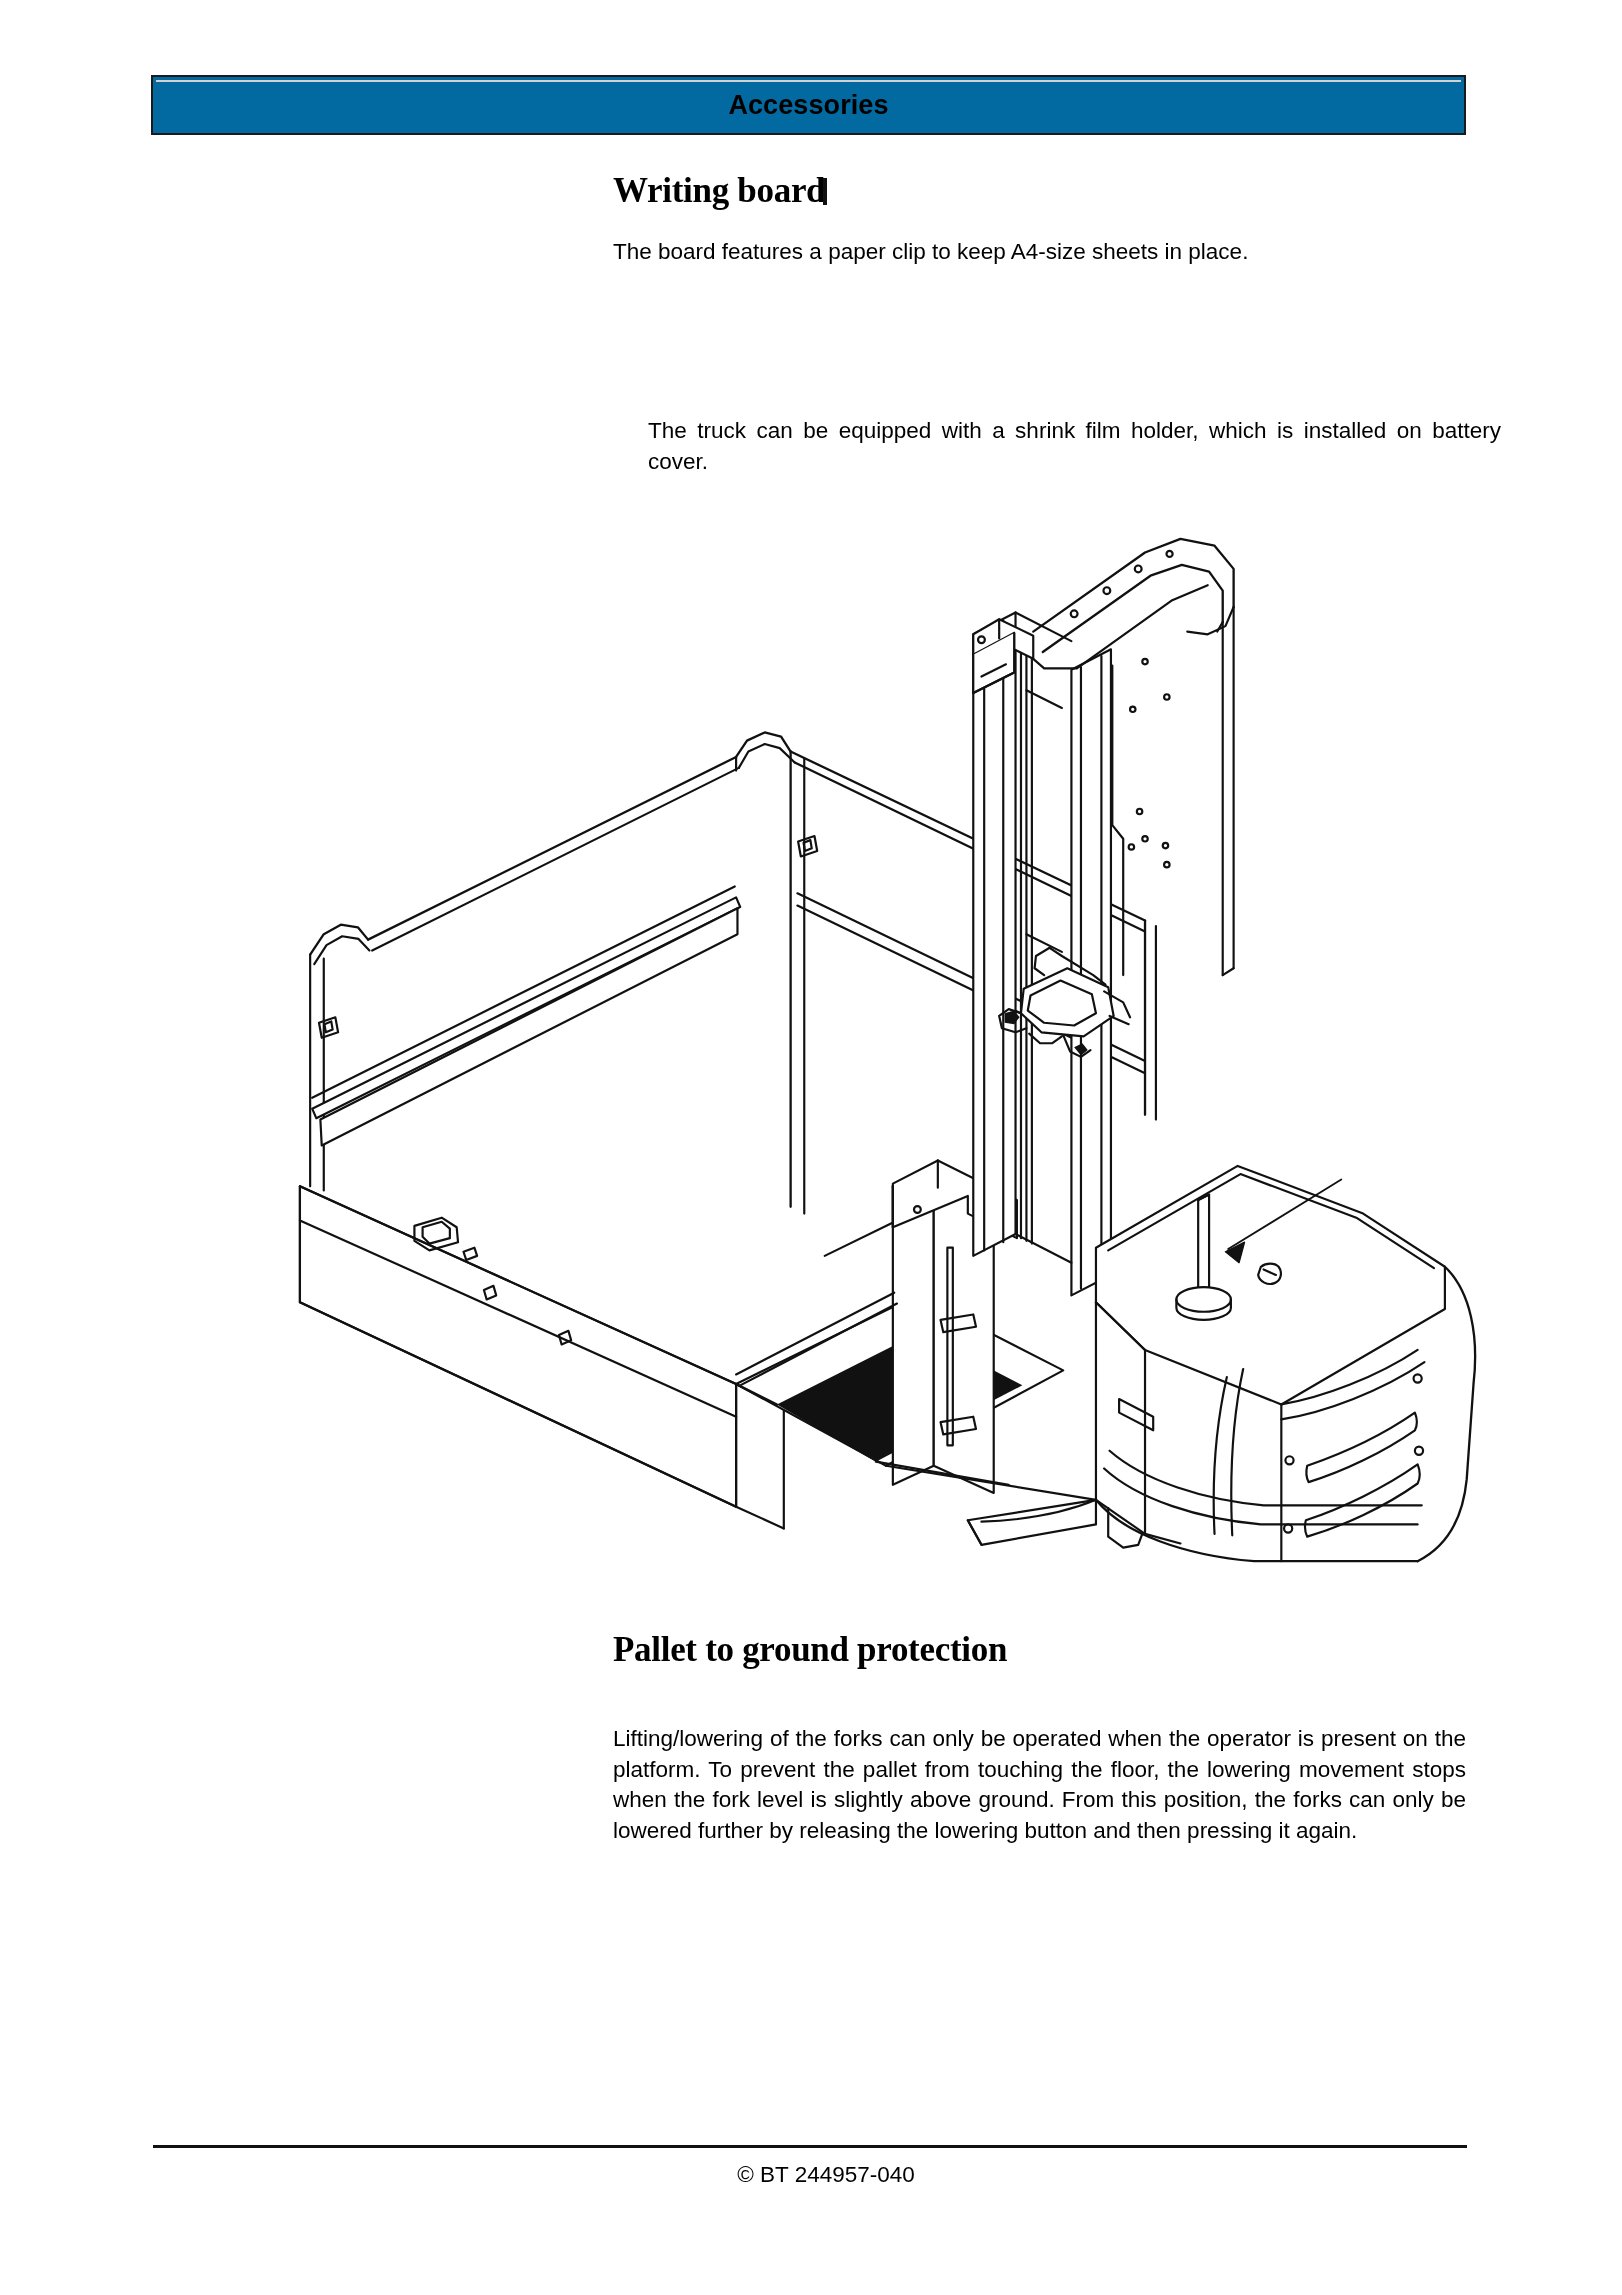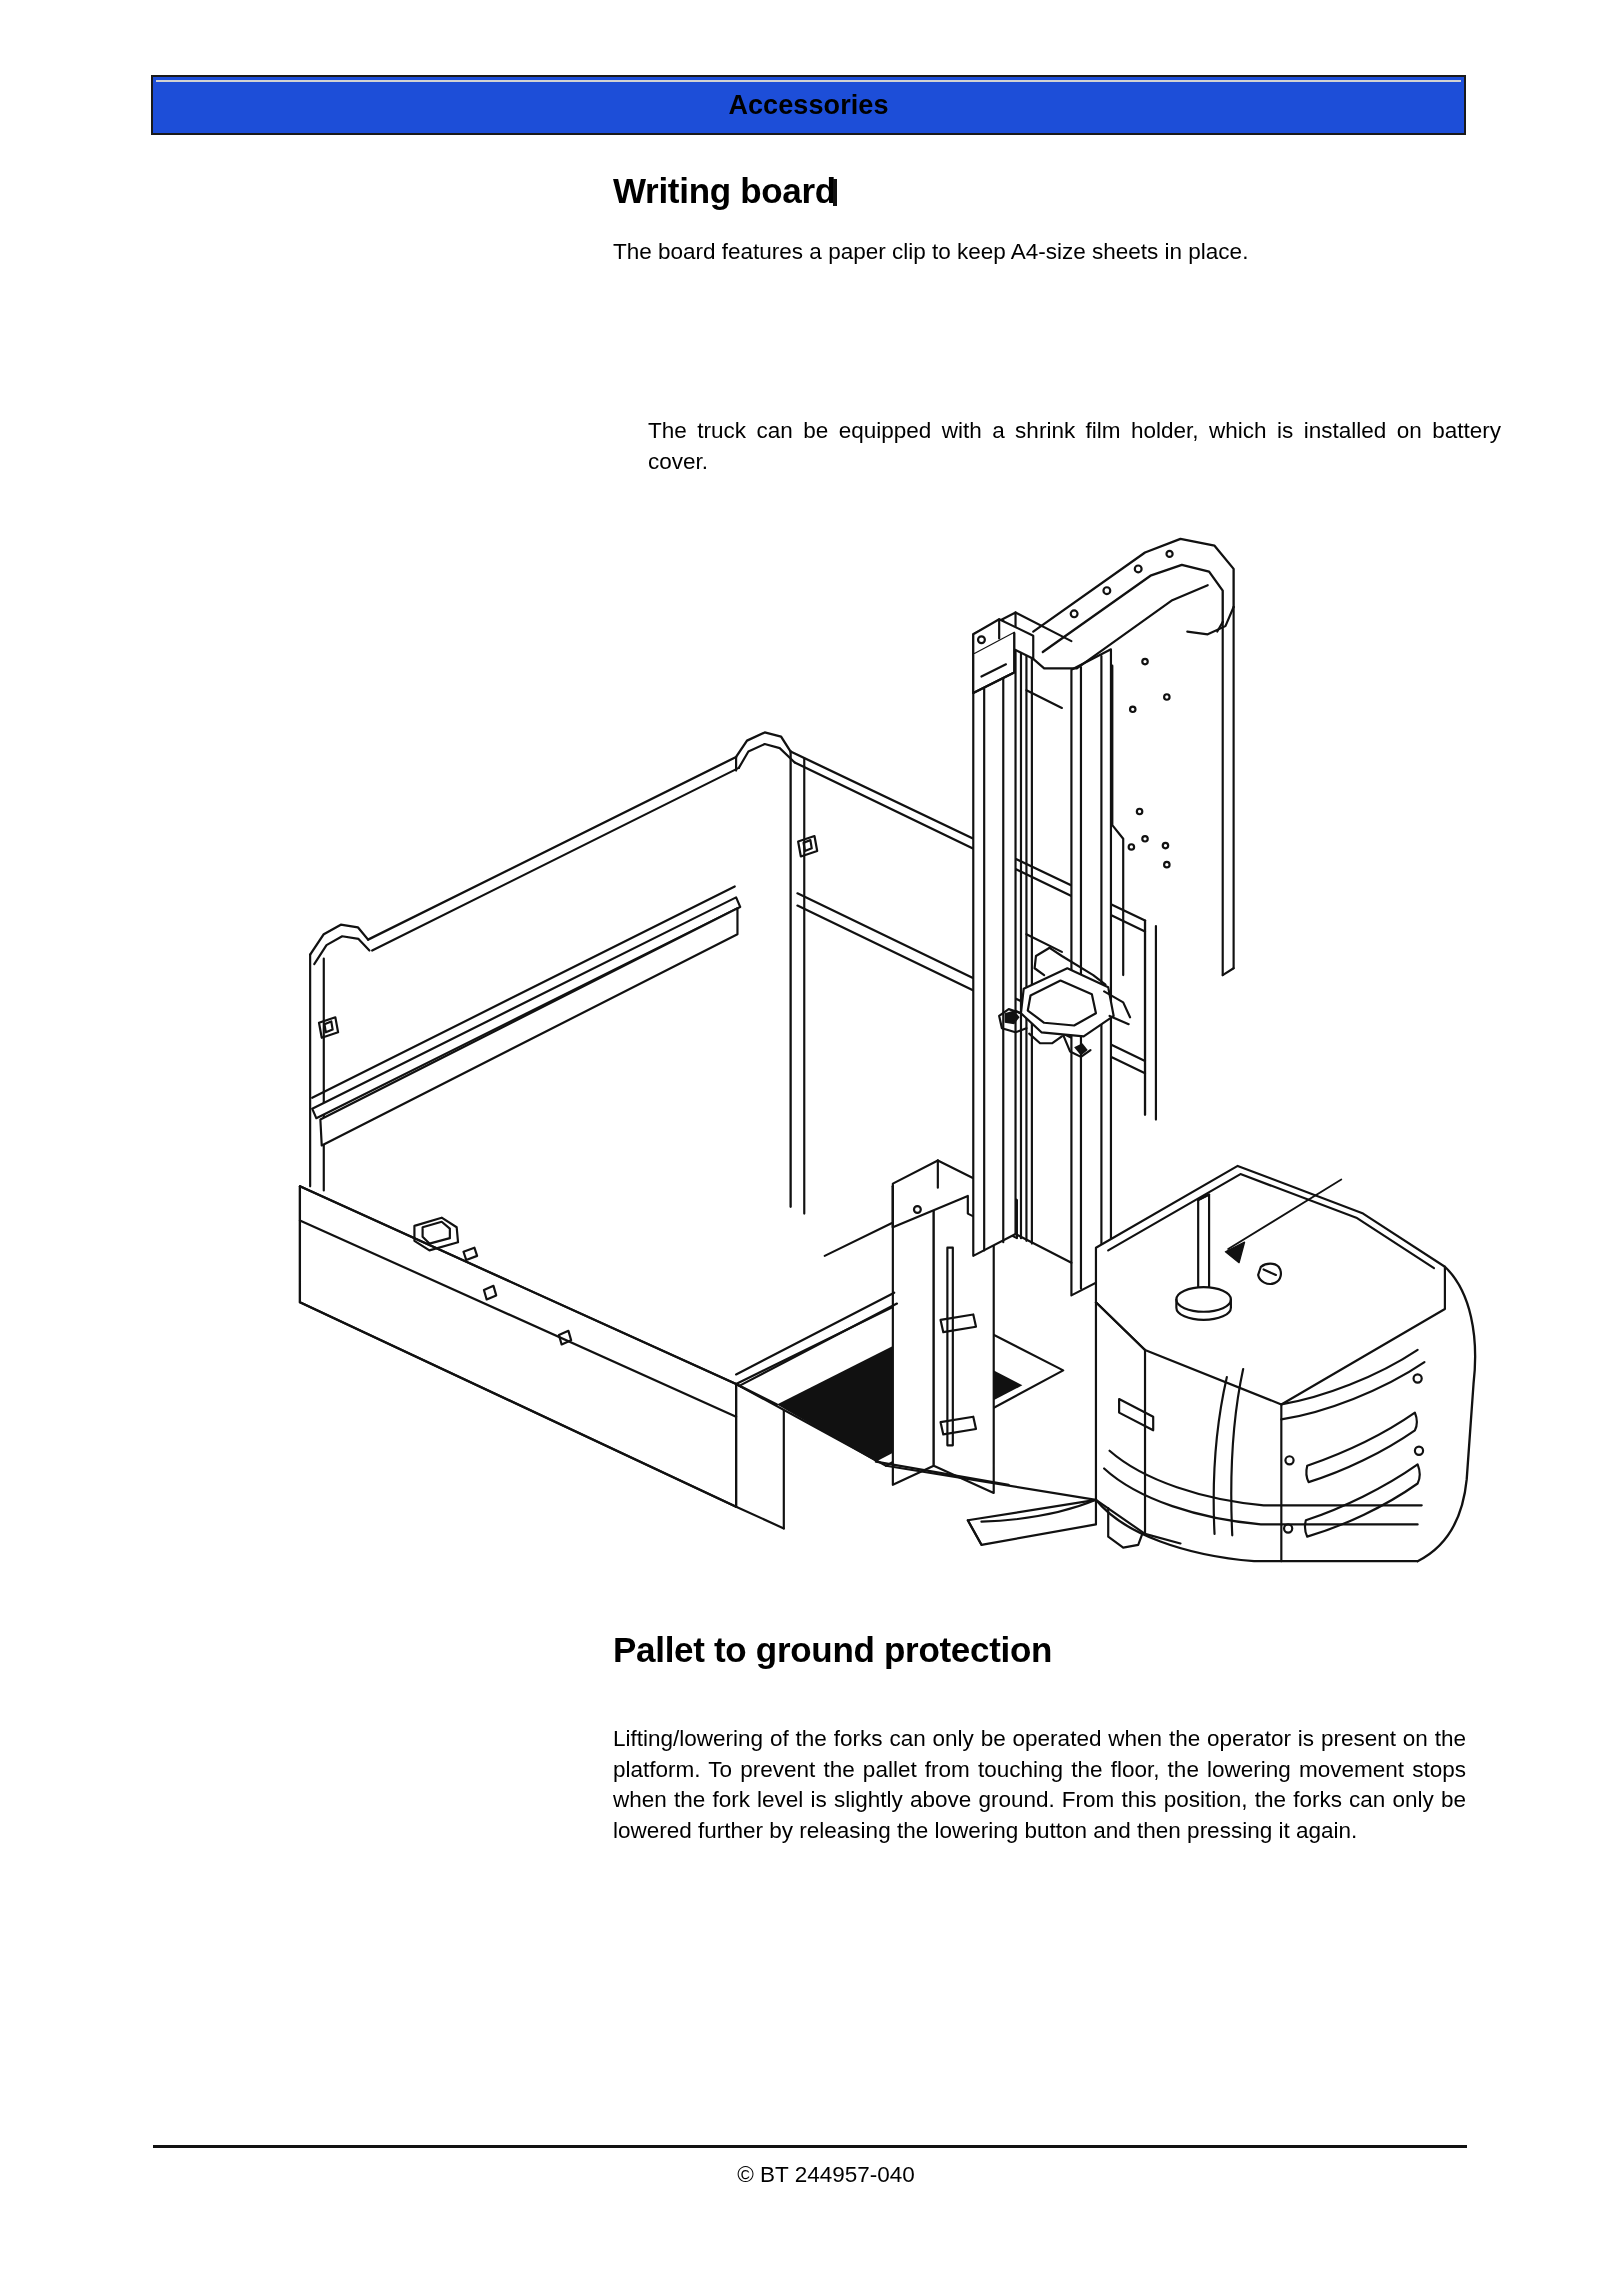--- a/index.html
+++ b/index.html
@@ -21,21 +21,21 @@
     inset: 0;
   }
 
   
   .header-band {
     position: absolute;
     left: 151px;
     top: 75px;
     width: 1315px;
     height: 60px;
-    background: #1d4ed8;
+    background: #0369a1;
     border: 2px solid #1a1a1a;
     box-sizing: border-box;
     display: flex;
     align-items: center;
     justify-content: center;
   }
   .header-band .inner-rule {
     position: absolute;
     left: 2.7px;
     right: 2.7px;
@@ -57,20 +57,21 @@
     width: 853px;
   }
 
   h2.sec-heading {
     margin: 0;
     font-size: 35px;
     font-weight: bold;
     line-height: 1.05;
     letter-spacing: -0.3px;
     white-space: nowrap;
+    font-family: Liberation Serif, serif;
   }
   h2.sec-heading .artifact {
     display: inline-block;
     width: 4.1px;
     height: 27px;
     background: #111;
     vertical-align: -2.7px;
     margin-left: -2.7px;
   }
   p.body {

